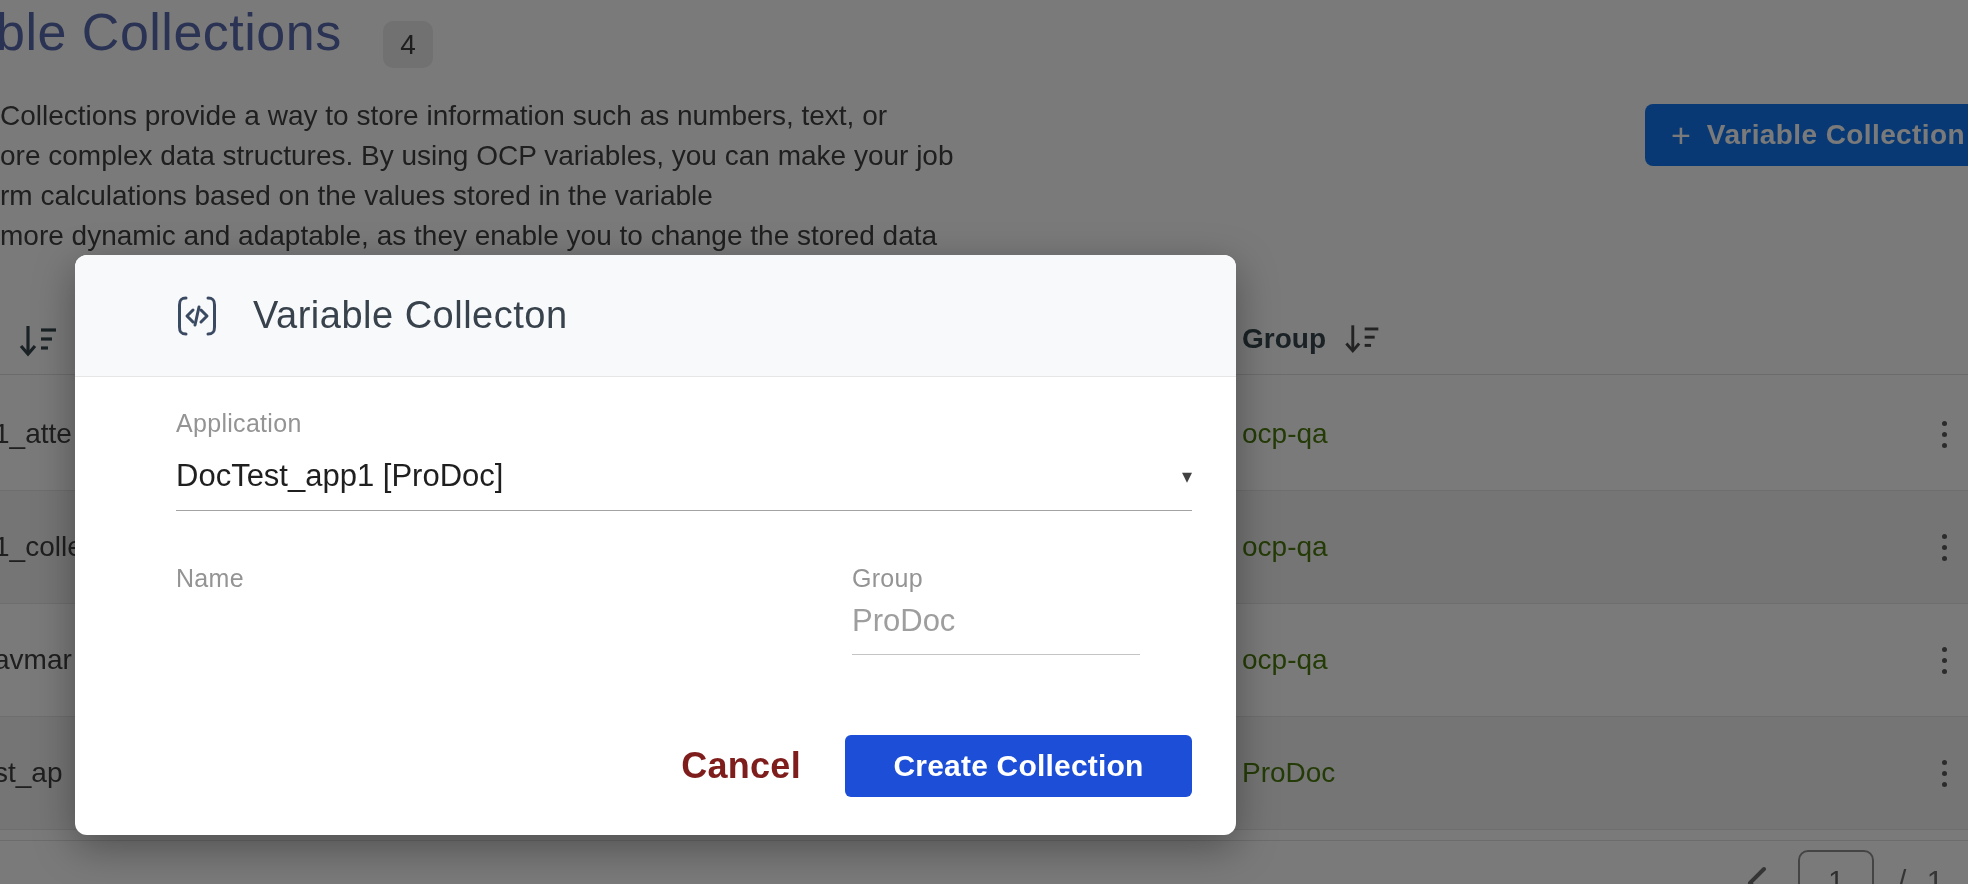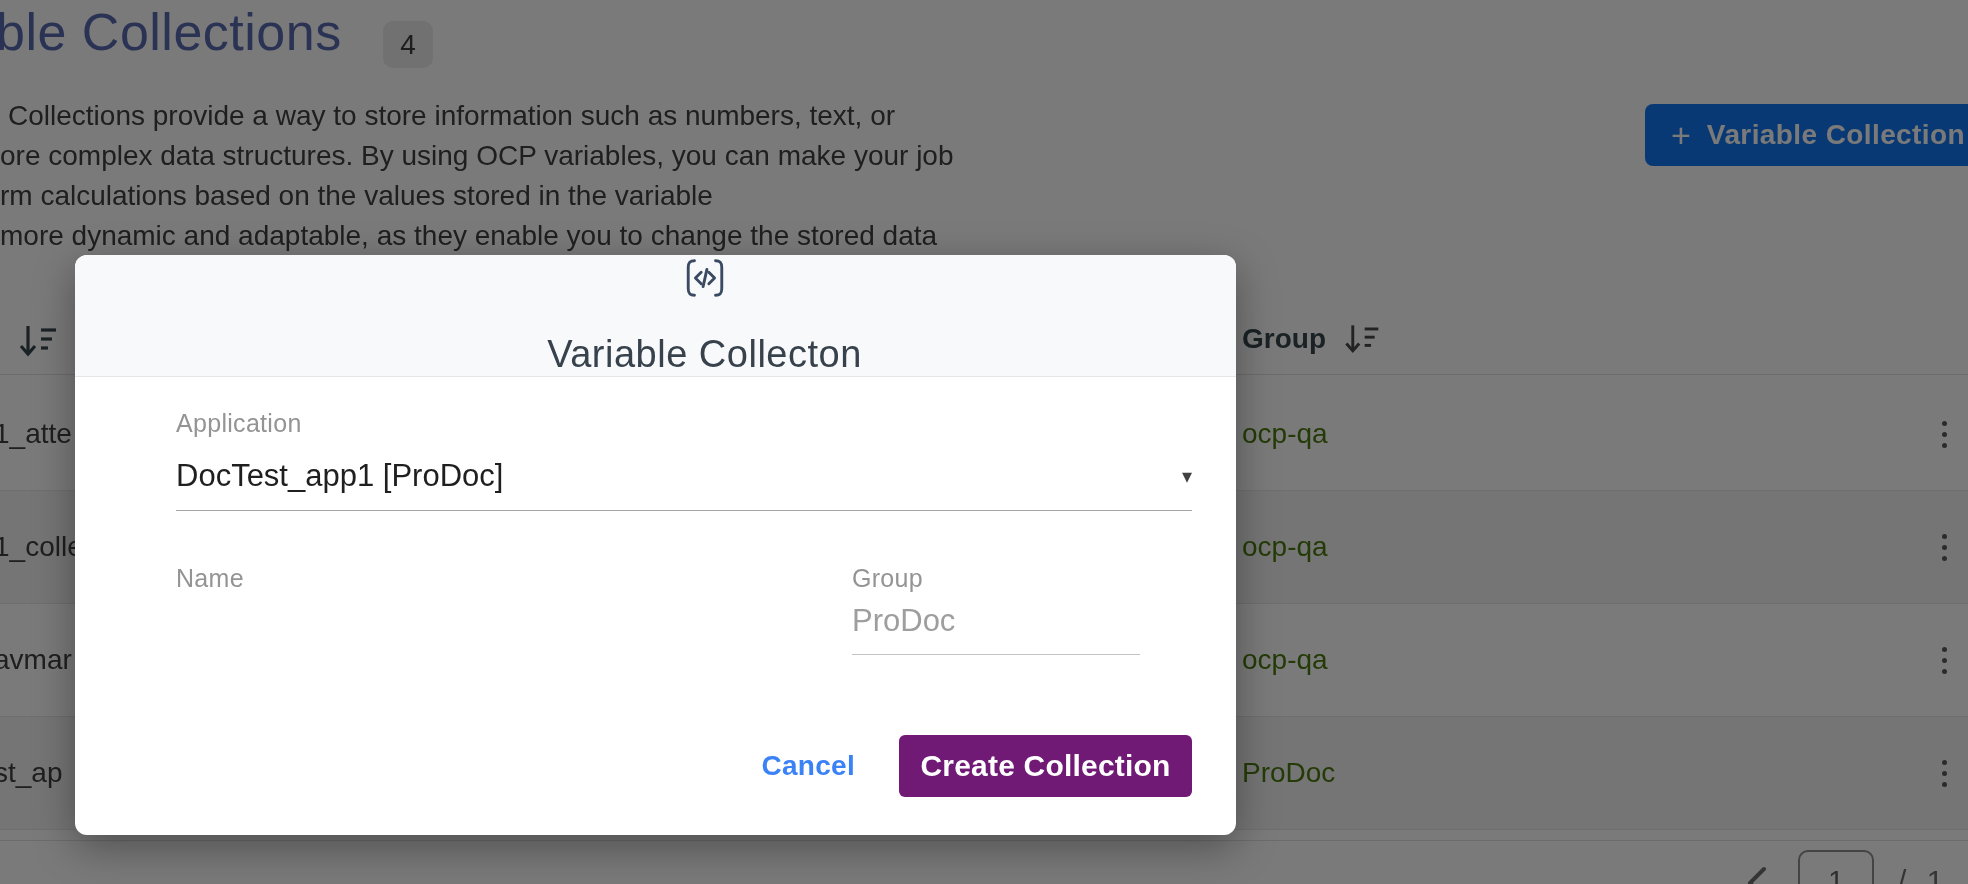--- a/index.html
+++ b/index.html
@@ -22,21 +22,21 @@
   .count-badge {
     position:absolute; left:383px; top:21px; width:50px; height:47px;
     background:#ececec; border-radius:10px;
     display:flex; align-items:center; justify-content:center;
     font-size:28px; color:#3f3f3f;
   }
   .description { position:absolute; left:0; top:96px; width:1120px; }
   .description .line {
     font-size:28px; line-height:40px; color:#424242; white-space:nowrap;
   }
-  .description .line:first-child { padding-left:8px; }
+  .description .line:first-child { }
 
   .search-box {
     position:absolute; left:1180px; top:102px; width:418px; height:70px;
     border-bottom:2px solid #6f6f6f;
     display:flex; align-items:center; gap:10px;
   }
   .search-box svg { flex:0 0 auto; }
   .search-input {
     border:none; outline:none; background:transparent;
     font-family:"Liberation Sans", sans-serif;
@@ -98,21 +98,21 @@
   .overlay { position:absolute; inset:0; background:rgba(0,0,0,0.52); z-index:10; }
 
   .modal {
     position:absolute; left:75px; top:255px; width:1161px; height:580px;
     background:#ffffff; border-radius:12px; z-index:20;
     box-shadow:0 12px 40px rgba(0,0,0,.35);
   }
   .modal-header {
     height:122px; background:#f8f9fa; border-bottom:1px solid #e6e6e6;
     border-radius:12px 12px 0 0;
-    display:flex; align-items:center; padding-left:98px; gap:32px;flex-direction:column;
+    display:flex; align-items:center; padding-left:98px; gap:32px;
   }
   .modal-title { font-size:38px; color:#38424c; letter-spacing:.5px; }
 
   .modal-body { padding:32px 44px 0 101px; }
 
   .field-label { font-size:25px; color:#949494; letter-spacing:.3px; }
 
   .select-row {
     margin-top:20px; display:flex; align-items:center; justify-content:space-between;
     border-bottom:1px solid #a3a3a3; padding-bottom:16px; cursor:pointer;
@@ -133,25 +133,25 @@
     margin-top:10px; border-bottom:1px solid #c4c4c4; padding-bottom:15px;
     font-size:31px; color:#9e9e9e;
   }
 
   .modal-actions {
     margin-top:80px; display:flex; align-items:center; justify-content:flex-end; gap:44px;
   }
   .cancel-btn {
     border:none; background:transparent; cursor:pointer;
     font-family:"Liberation Sans", sans-serif;
-    font-size:28px; font-weight:bold; color:#3b82f6; letter-spacing:.3px;
+    font-size:36px; font-weight:bold; color:#7f1d1d; letter-spacing:.3px;
   }
   .create-btn {
-    width:293px; height:62px; border:none; border-radius:6px; cursor:pointer;
-    background:#701a75; color:#ffffff;
+    width:347px; height:62px; border:none; border-radius:6px; cursor:pointer;
+    background:#1d4ed8; color:#ffffff;
     font-family:"Liberation Sans", sans-serif;
     font-size:30px; font-weight:bold; letter-spacing:.2px;
   }
 </style>
 </head>
 <body>
 
 <div class="viewport">
 
   <div class="page">

